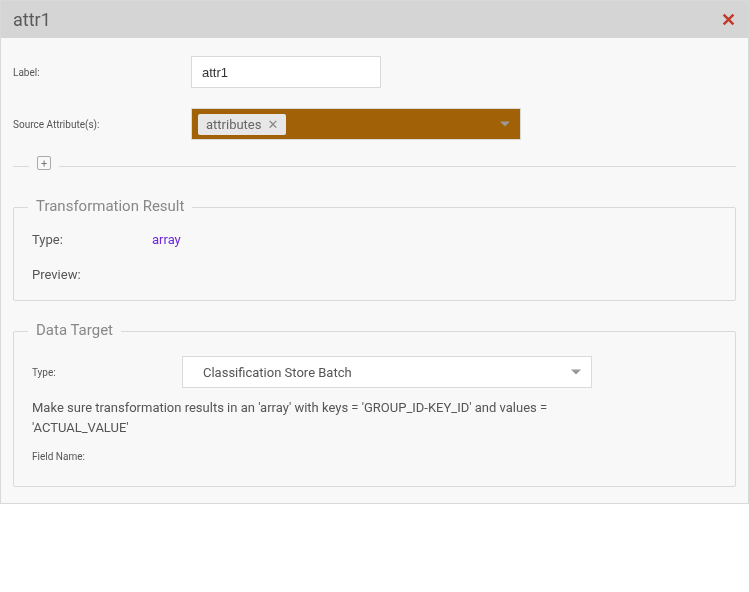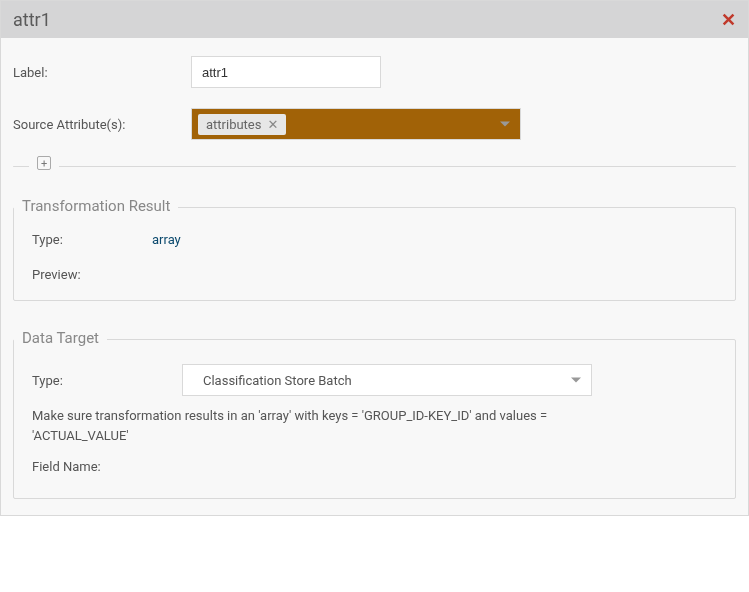--- a/index.html
+++ b/index.html
@@ -40,21 +40,21 @@
   }
   .form-row {
     display: flex;
     align-items: center;
     margin-bottom: 12px;
     padding-top: 8px;
   }
   .form-label {
     width: 178px;
     color: #555;
-    font-size: 13px;
+    font-size: 10px;
   }
   .text-input {
     width: 190px;
     height: 32px;
     border: 1px solid #d9d9d9;
     background: #fff;
     padding: 0 10px;
     font-size: 13px;
     color: #333;
     outline: none;
@@ -100,21 +100,21 @@
   .fieldset {
     border: 1px solid #d9d9d9;
     border-radius: 2px;
     margin-top: 22px;
     padding: 0;
     position: relative;
   }
   .fieldset-legend {
     position: absolute;
     top: -11px;
-    left: 0;
+    left: 14px;
     background: #f8f8f8;
     padding: 0 8px;
     font-size: 15px;
     color: #888;
     display: flex;
     align-items: center;
     gap: 6px;
   }
   .plus-icon {
     display: inline-flex;
@@ -134,21 +134,21 @@
   }
   .result-row {
     display: flex;
     margin-bottom: 20px;
   }
   .result-label {
     width: 120px;
     color: #555;
   }
   .result-value {
-    color: #0c4a6e;
+    color: #6d28d9;
     text-align: right;
   }
   .select-field {
     width: 410px;
     height: 32px;
     border: 1px solid #d9d9d9;
     background: #fff;
     display: flex;
     align-items: center;
     padding: 0 20px;
@@ -220,21 +220,21 @@
         <div class="result-row">
           <div class="result-label">Type:</div>
           <div class="result-value">array</div>
         </div>
         <div class="result-row" style="margin-bottom:0;">
           <div class="result-label">Preview:</div>
         </div>
       </div>
     </div>
 
-    <div class="fieldset data-target" style="margin-top:38px;">
+    <div class="fieldset data-target" style="margin-top:30px;">
       <div class="fieldset-legend">
         <span>Data Target</span>
       </div>
       <div class="fieldset-body">
 
         <div class="form-row">
           <div class="form-label">Type:</div>
           <div class="select-field">
             <span>Classification Store Batch</span>
             <span class="dropdown-arrow"></span>

